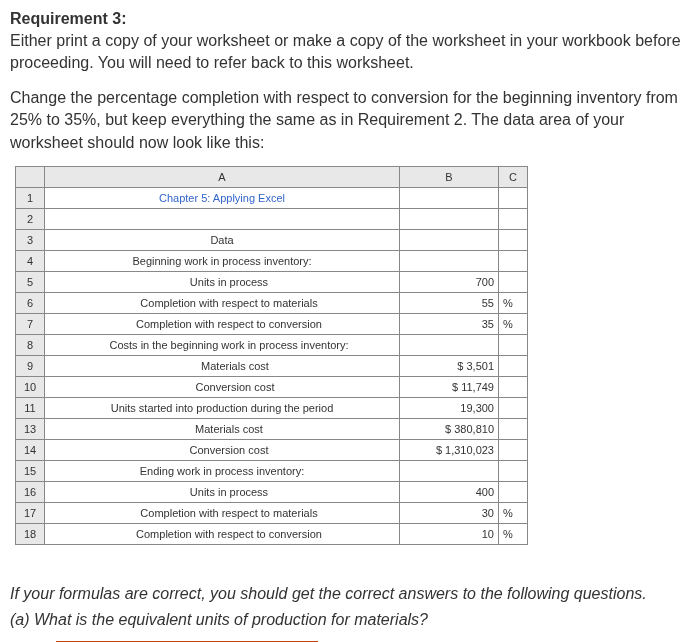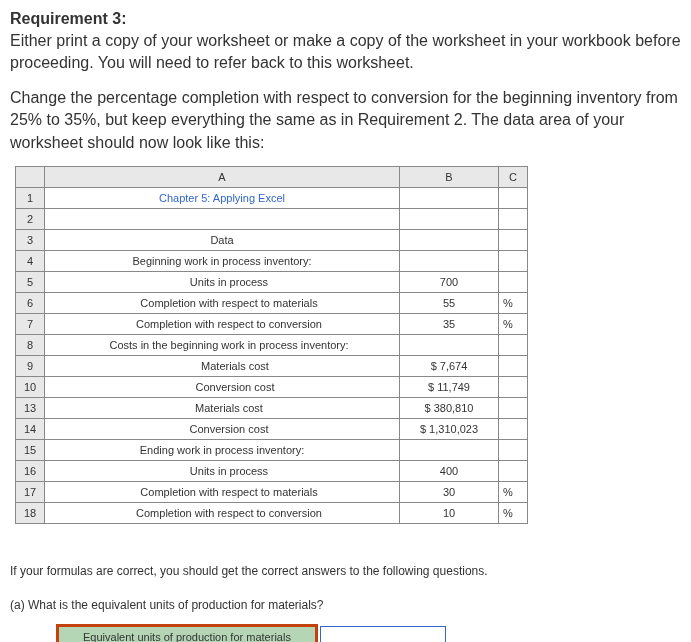--- a/index.html
+++ b/index.html
@@ -36,29 +36,30 @@
       font-weight: normal;
       font-size: 11px;
     }
     .row-num {
       background: #e8e8e8;
       text-align: center;
       width: 20px;
       font-size: 11px;
     }
     .col-a { width: 320px; text-align: center; }
-    .col-b { width: 90px; text-align: center; }
+    .col-b { width: 90px; text-align: right; }
     .col-c { width: 20px; text-align: left; }
     .blue-text { color: #3366cc; }
     .indent-1 { padding-left: 18px !important; }
     .indent-2 { padding-left: 30px !important; }
     .question-text {
-      font-size: 12px;
+      font-size: 16px;
       margin-top: 40px;
       margin-bottom: 4px;
+      font-style: italic;
     }
     .input-row {
       display: flex;
       align-items: center;
       margin-top: 12px;
     }
     .input-label {
       background: #b5d6b5;
       border: 3px solid #c2410c;
       padding: 2px 24px;
@@ -137,30 +138,36 @@
       </tr>
       <tr>
         <td class="row-num">8</td>
         <td class="col-a indent-1">Costs in the beginning work in process inventory:</td>
         <td class="col-b"></td>
         <td class="col-c"></td>
       </tr>
       <tr>
         <td class="row-num">9</td>
         <td class="col-a indent-2">Materials cost</td>
-        <td class="col-b">$      7,674</td>
+        <td class="col-b">$      3,501</td>
         <td class="col-c"></td>
       </tr>
       <tr>
         <td class="row-num">10</td>
         <td class="col-a indent-2">Conversion cost</td>
         <td class="col-b">$     11,749</td>
         <td class="col-c"></td>
       </tr>
       <tr>
+        <td class="row-num">11</td>
+        <td class="col-a ">Units started into production during the period</td>
+        <td class="col-b">19,300</td>
+        <td class="col-c"></td>
+      </tr>
+      <tr>
         <td class="row-num">13</td>
         <td class="col-a indent-1">Materials cost</td>
         <td class="col-b">$   380,810</td>
         <td class="col-c"></td>
       </tr>
       <tr>
         <td class="row-num">14</td>
         <td class="col-a indent-1">Conversion cost</td>
         <td class="col-b">$ 1,310,023</td>
         <td class="col-c"></td>
@@ -186,18 +193,18 @@
       <tr>
         <td class="row-num">18</td>
         <td class="col-a indent-1">Completion with respect to conversion</td>
         <td class="col-b">10</td>
         <td class="col-c">%</td>
       </tr>
     </tbody>
 </table>
 
 <div class="question-text">If your formulas are correct, you should get the correct answers to the following questions.</div>
-<div class="question-text" style="margin-top:20px;">(a) What is the equivalent units of production for materials?</div>
+<div class="question-text" style="margin-top:8px;">(a) What is the equivalent units of production for materials?</div>
 
 <div class="input-row">
   <div class="input-label">Equivalent units of production for materials</div>
   <input type="text" class="input-box" style="">
 </div>
 
 </body></html>

